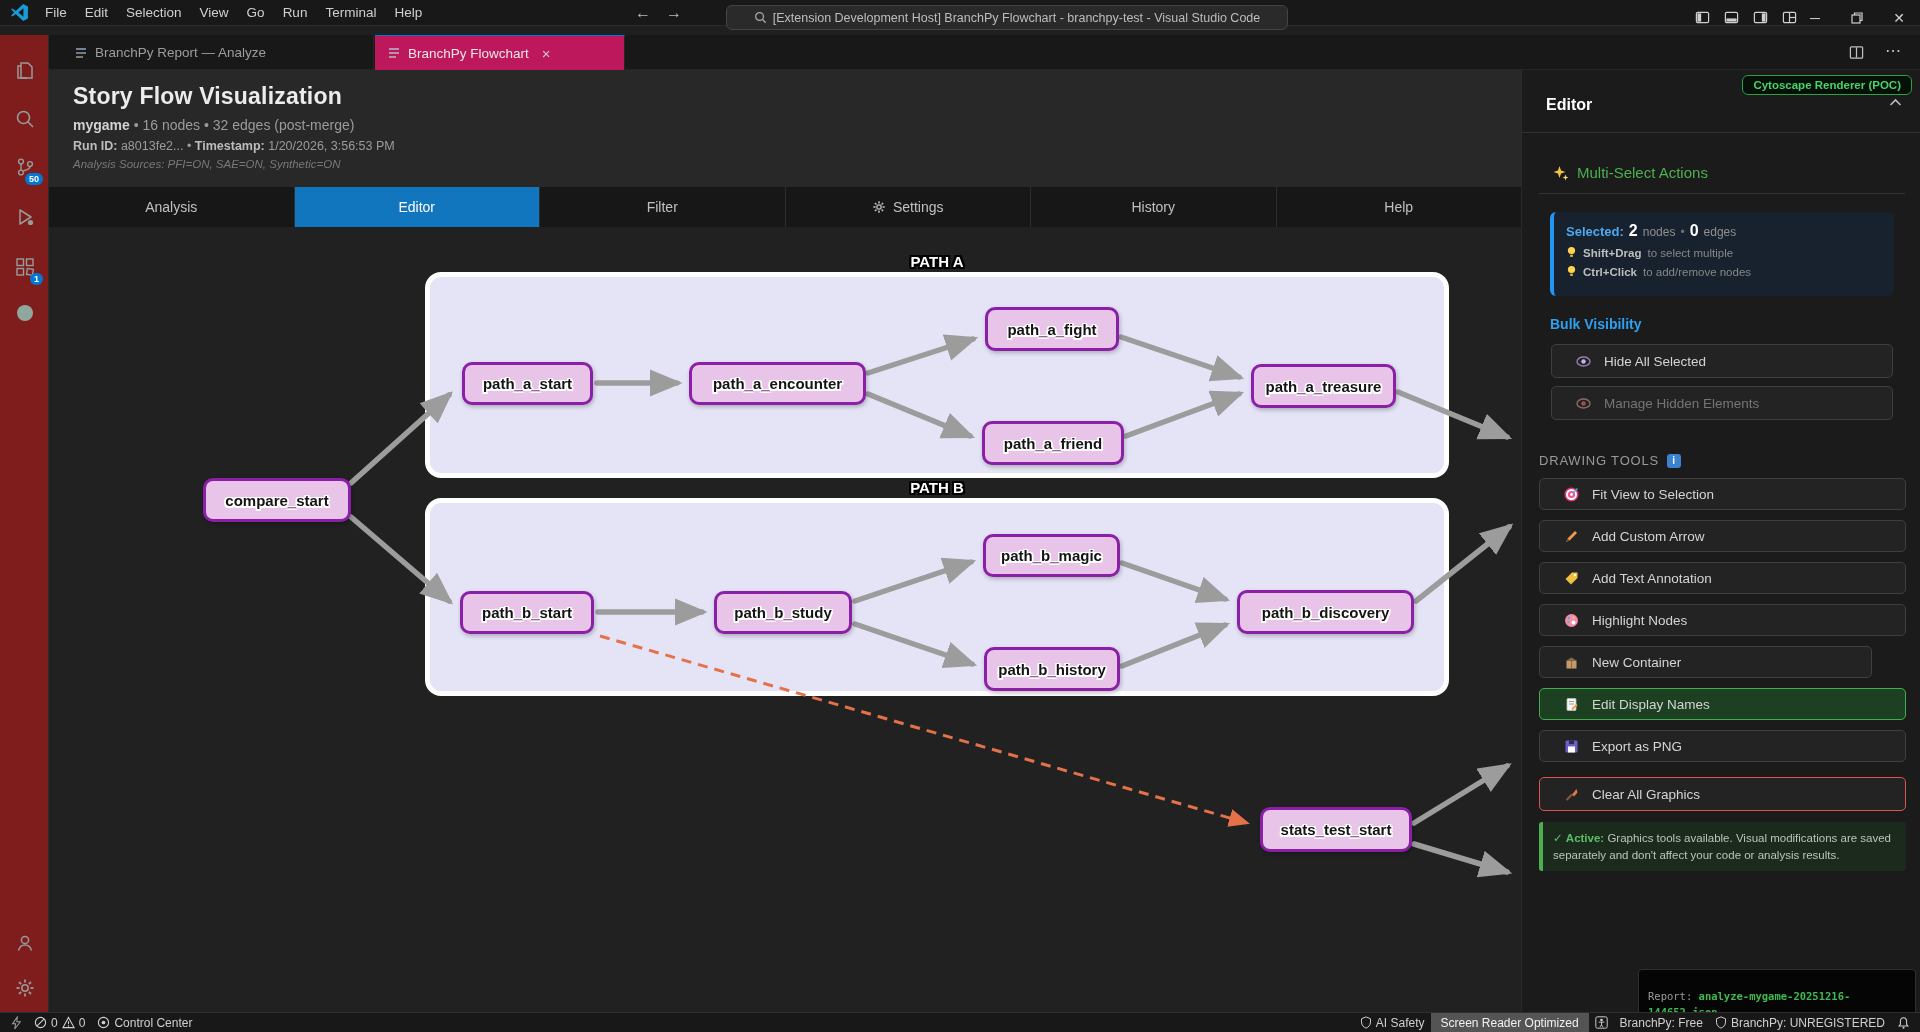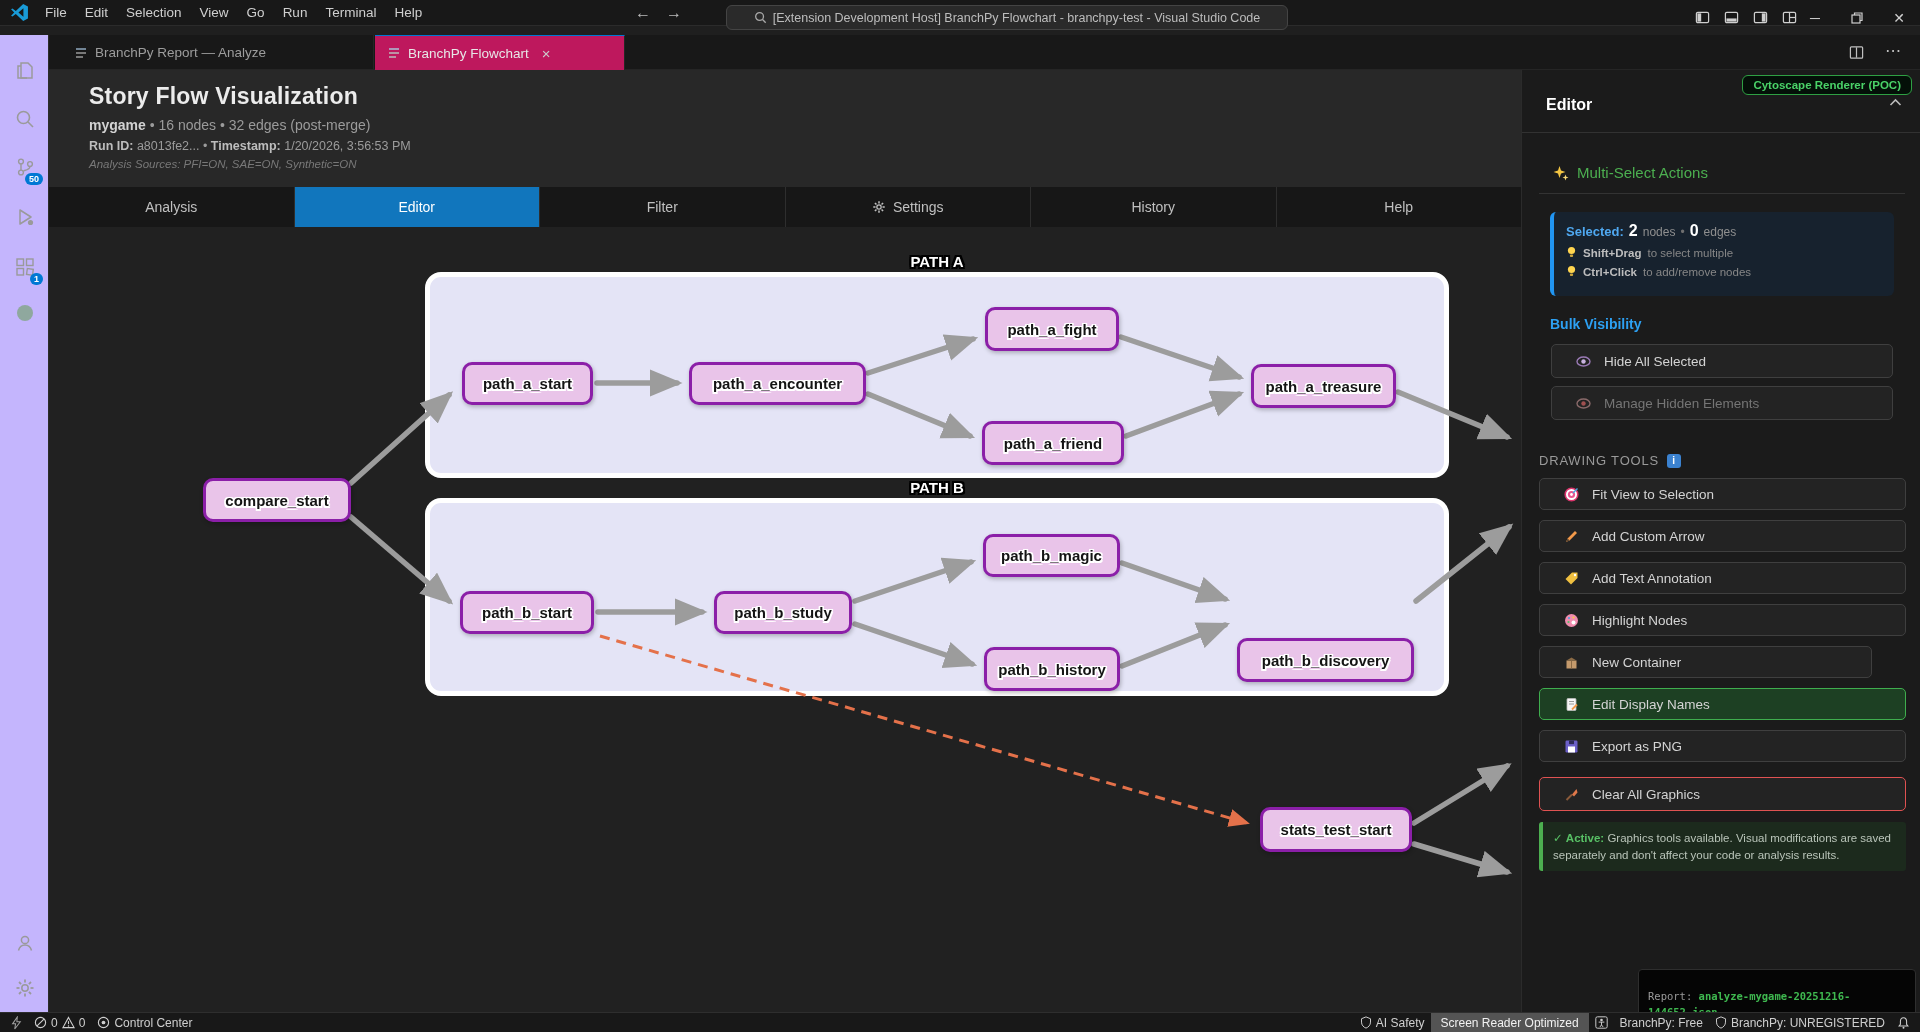--- a/index.html
+++ b/index.html
@@ -19,28 +19,28 @@
   .lay-ic { margin:0 7px; display:flex; align-items:center; }
 
   
   #tabsrow { position:absolute; left:49px; top:35px; width:1871px; height:35px; background:#181818; border-bottom:1px solid #252525; }
   .etab { position:absolute; top:0; height:35px; display:flex; align-items:center; gap:7px; padding:0 12px; font-size:13.5px; }
   .etab.inactive { color:#9d9d9d; border-right:1px solid #252525; }
   .etab.active { background:#be185d; color:#e7e7e7; border-top:1.5px solid #0078d4; border-right:1px solid #252525; }
   .tab-close { color:#cccccc; font-size:15px; margin-left:6px; }
 
   
-  #activitybar { position:absolute; left:0; top:35px; width:49px; height:977px; background:#c4b5fd; border-right:1px solid #2b2b2b;padding-left:43px; }
+  #activitybar { position:absolute; left:0; top:35px; width:49px; height:977px; background:#7f1d1d; border-right:1px solid #2b2b2b;padding-left:43px; }
   .act-ic { position:absolute; left:0; width:49px; height:40px; display:flex; align-items:center; justify-content:center; color:#9a9a9a; }
   .act-badge { position:absolute; right:6px; bottom:2px; background:#0078d4; color:#fff; font-size:9px; font-weight:bold;
                border-radius:9px; padding:1px 4px; line-height:10px; }
 
   
   #webview { position:absolute; left:49px; top:70px; width:1472px; height:942px; background:#212121; }
-  #fc-header { position:absolute; left:0; top:0; width:100%; height:117px; background:#282828; padding:13px 0 0 40px; }
+  #fc-header { position:absolute; left:0; top:0; width:100%; height:117px; background:#282828; padding:13px 0 0 24px; }
   #fc-title { color:#ececec; font-size:23px; font-weight:bold; letter-spacing:.2px; }
   .meta1 { margin-top:7px; font-size:14px; color:#9b9b9b; }
   .meta1 b { color:#d2d2d2; }
   .meta2 { margin-top:6px; font-size:12.5px; color:#9b9b9b; }
   .meta2 b { color:#bdbdbd; }
   .meta3 { margin-top:5px; font-size:11.5px; color:#787878; font-style:italic; }
 
   #fc-nav { position:absolute; left:0; top:117px; width:100%; height:40px; display:flex; background:#171717; }
   .nav-tab { flex:1; display:flex; align-items:center; justify-content:center; gap:7px; color:#c0c0c0;
              font-size:14px; border-right:1px solid #2e2e2e; background:#171717; }
@@ -347,21 +347,21 @@
     <div class="fnode" style="left:154px; top:251px; width:148px; height:44px;">compare_start</div>
     <div class="fnode" style="left:413px; top:135px; width:131px; height:43px;">path_a_start</div>
     <div class="fnode" style="left:640px; top:135px; width:177px; height:43px;">path_a_encounter</div>
     <div class="fnode" style="left:936px; top:80px; width:134px; height:44px;">path_a_fight</div>
     <div class="fnode" style="left:933px; top:194px; width:142px; height:44px;">path_a_friend</div>
     <div class="fnode" style="left:1202px; top:137px; width:145px; height:44px;">path_a_treasure</div>
     <div class="fnode" style="left:411px; top:364px; width:134px; height:43px;">path_b_start</div>
     <div class="fnode" style="left:665px; top:364px; width:138px; height:43px;">path_b_study</div>
     <div class="fnode" style="left:934px; top:307px; width:137px; height:43px;">path_b_magic</div>
     <div class="fnode" style="left:935px; top:420px; width:136px; height:44px;">path_b_history</div>
-    <div class="fnode" style="left:1188px; top:363px; width:177px; height:44px;margin-top:48px;">path_b_discovery</div>
+    <div class="fnode" style="left:1188px; top:363px; width:177px; height:44px;">path_b_discovery</div>
     <div class="fnode" style="left:1211px; top:580px; width:152px; height:45px;">stats_test_start</div>
   </div>
 </div>
 
 <div id="sidebar">
   <div id="sb-head">
     <span id="sb-title">Editor</span>
     <span id="sb-chevron">
         <svg width="13" height="9" viewBox="0 0 13 9">
           <polyline points="1.5,7 6.5,2 11.5,7" fill="none" stroke="#bbbbbb" stroke-width="1.6"></polyline>

